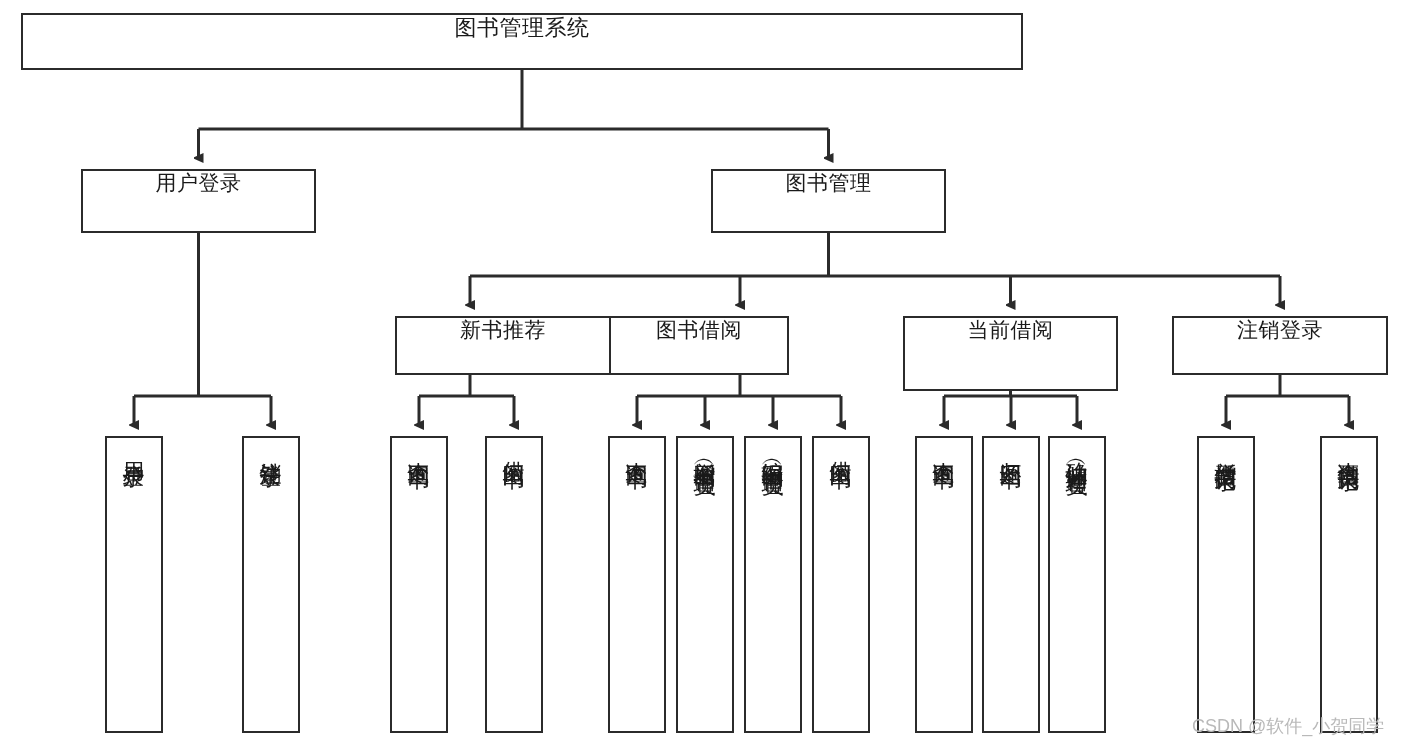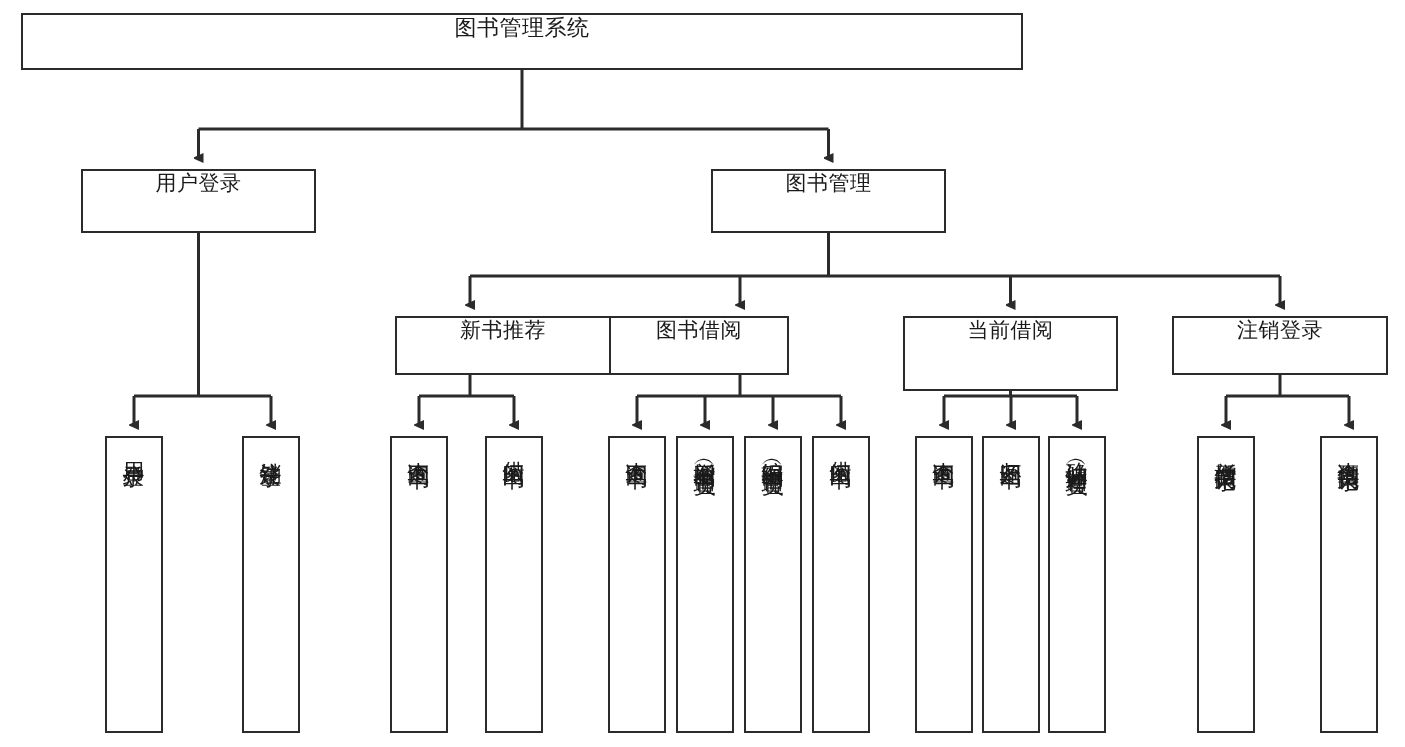--- a/index.html
+++ b/index.html
@@ -177,14 +177,15 @@
         <span class="node-label">确认归还（管理员）</span>
       </div>
       <div class="node vertical" style="left: 1197px; top: 436px; width: 58px; height: 297px;">
         <span class="node-label">新增借阅记录</span>
       </div>
       <div class="node vertical" style="left: 1320px; top: 436px; width: 58px; height: 297px;">
         <span class="node-label">查询借阅记录</span>
       </div>
     </div>
 
+  <div class="watermark" style="left: 1192px; top: 714px;">CSDN @软件_小贺同学</div>
 
 </div>
 
 </body></html>

